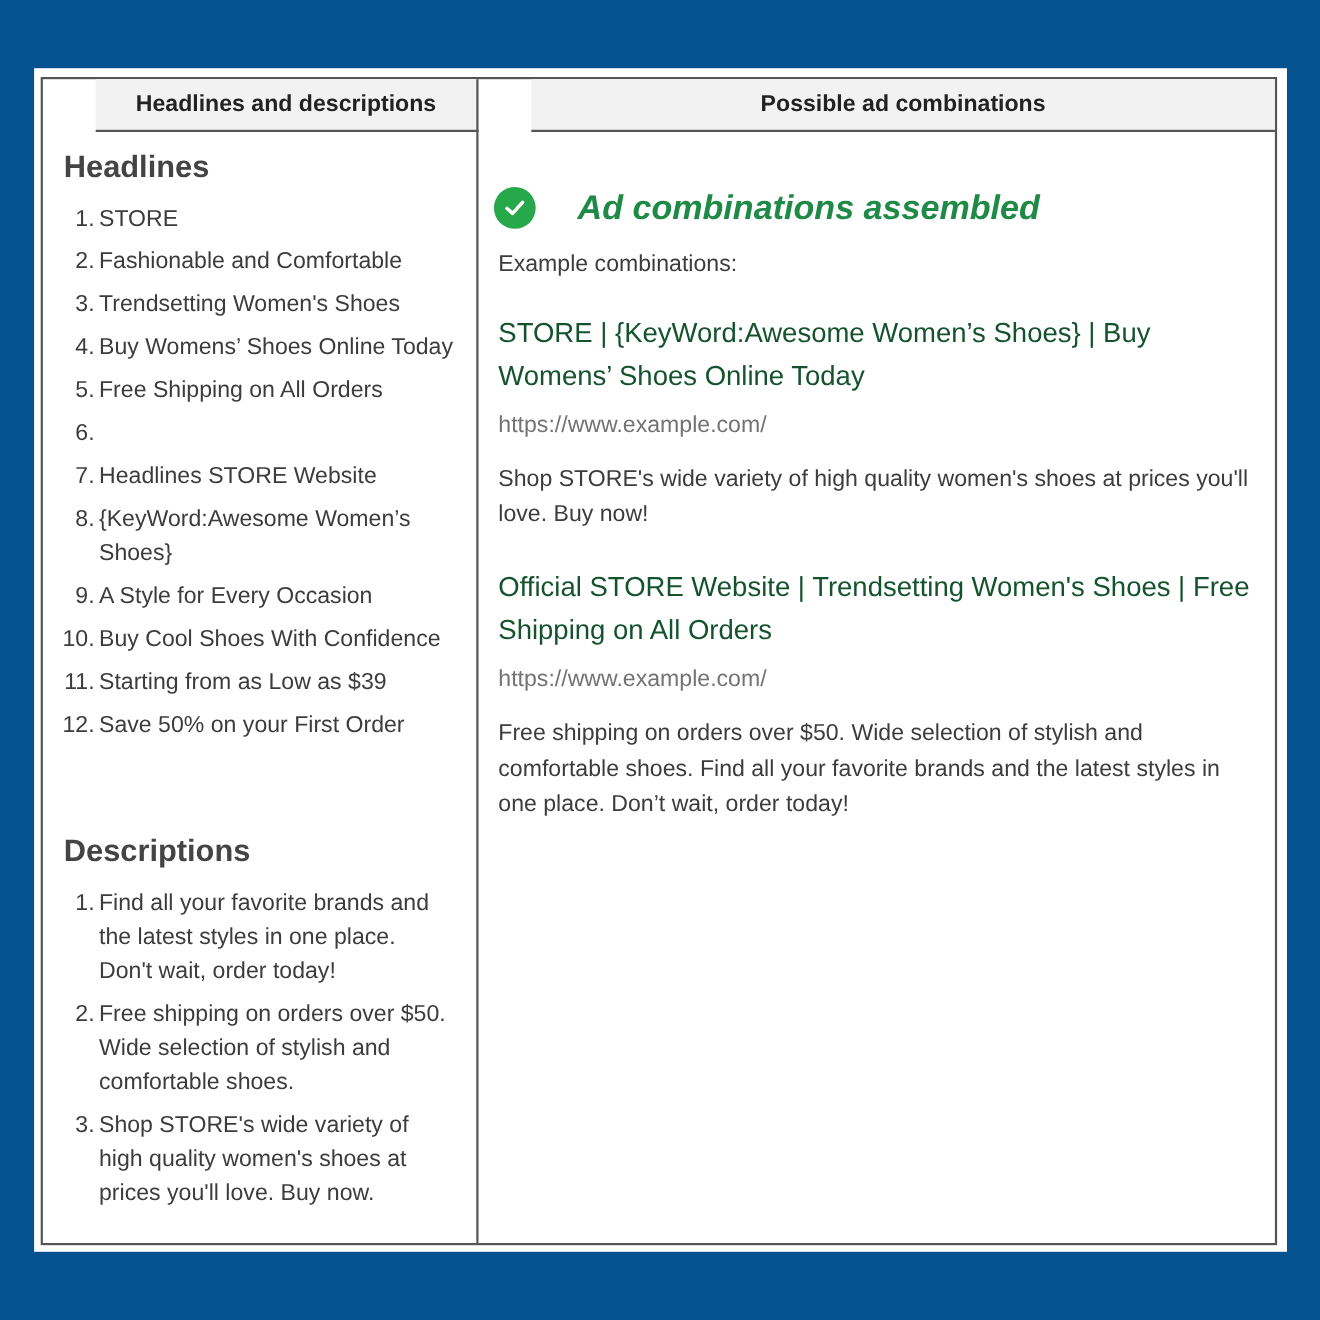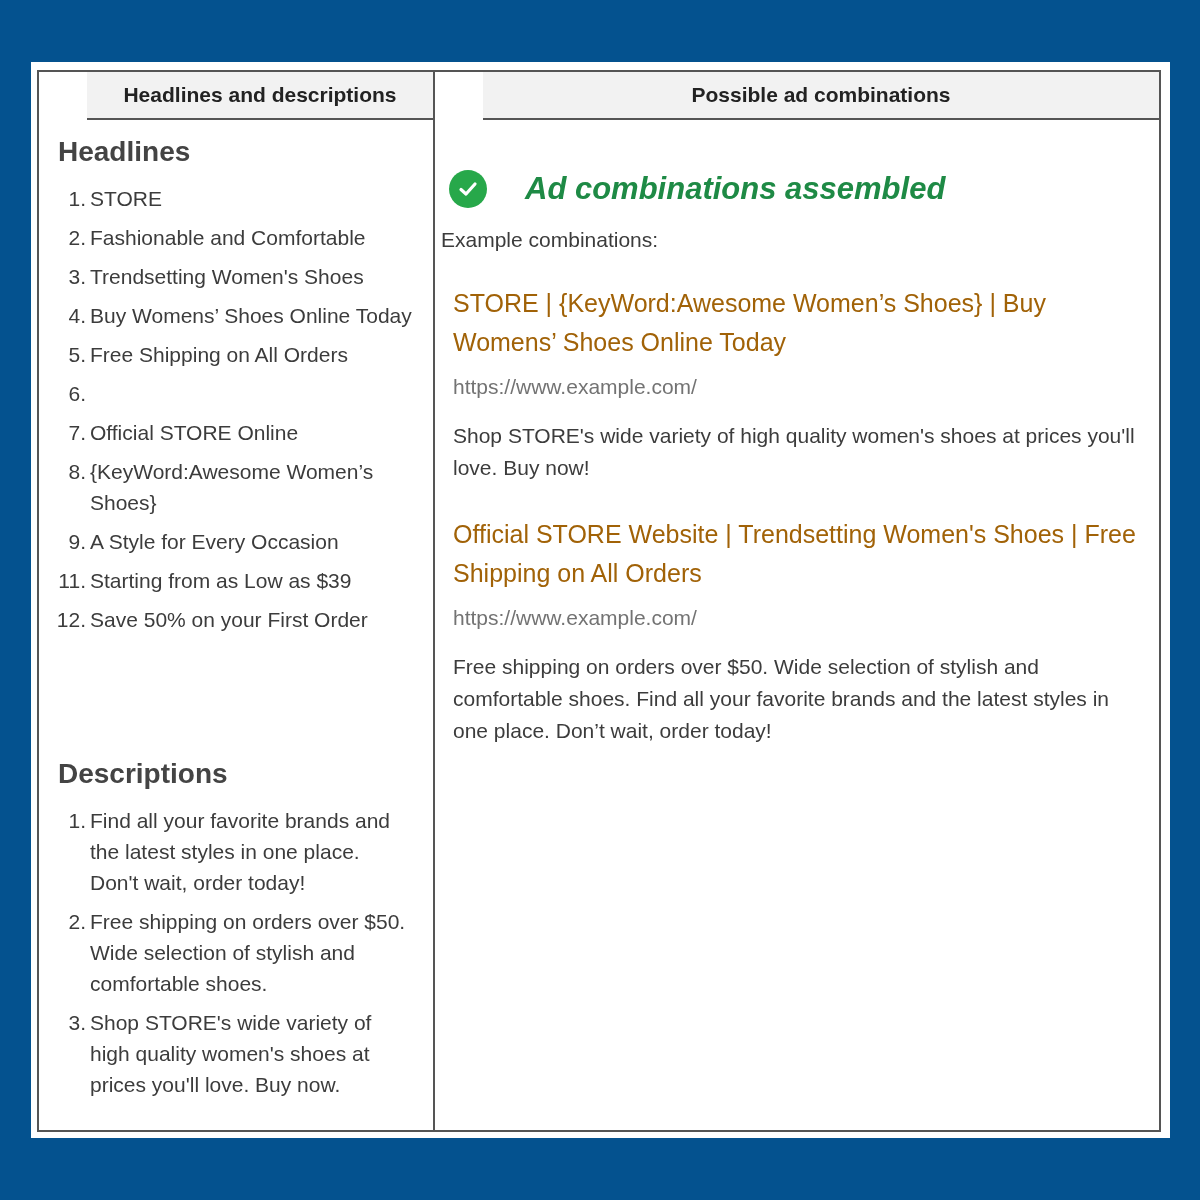--- a/index.html
+++ b/index.html
@@ -55,26 +55,26 @@
   }
   .check {
     width: 38px; height: 38px; border-radius: 50%;
     background: #27a84a; display: flex; align-items: center; justify-content: center;
     margin-right: 2px;
   }
   .status-text {
     font-size: 31px; font-style: italic; font-weight: bold; color: #1e8a45;
   }
   .example-label {
-    position: absolute; left: 6px; top: 108px;
+    position: absolute; left: 18px; top: 108px;
     font-size: 21px; color: #3c3c3c;
   }
   .ad { position: absolute; left: 18px; width: 690px; }
   .ad-head {
-    font-size: 25px; color: #a16207; line-height: 39px; font-weight: 500;
+    font-size: 25px; color: #14532d; line-height: 39px; font-weight: 500;
   }
   .ad-url { font-size: 21px; color: #737373; margin-top: 10px; line-height: 30px; }
   .ad-desc { font-size: 21px; color: #3c3c3c; margin-top: 18px; line-height: 32px; }
 </style>
 </head>
 <body>
 
 <div class="card">
   <div class="tbl">
     <div class="th left">Headlines and descriptions</div>
@@ -101,29 +101,33 @@
           </li>
           <li>
             <span class="num">5.</span>
             <span class="txt">Free Shipping on All Orders</span>
           </li>
           <li>
             <span class="num">6.</span>
           </li>
           <li>
             <span class="num">7.</span>
-            <span class="txt">Official STORE Online</span>
+            <span class="txt">Headlines STORE Website</span>
           </li>
           <li>
             <span class="num">8.</span>
             <span class="txt">{KeyWord:Awesome Women’s Shoes}</span>
           </li>
           <li>
             <span class="num">9.</span>
             <span class="txt">A Style for Every Occasion</span>
+          </li>
+          <li>
+            <span class="num">10.</span>
+            <span class="txt">Buy Cool Shoes With Confidence</span>
           </li>
           <li>
             <span class="num">11.</span>
             <span class="txt">Starting from as Low as $39</span>
           </li>
           <li>
             <span class="num">12.</span>
             <span class="txt">Save 50% on your First Order</span>
           </li>
         </ol>

